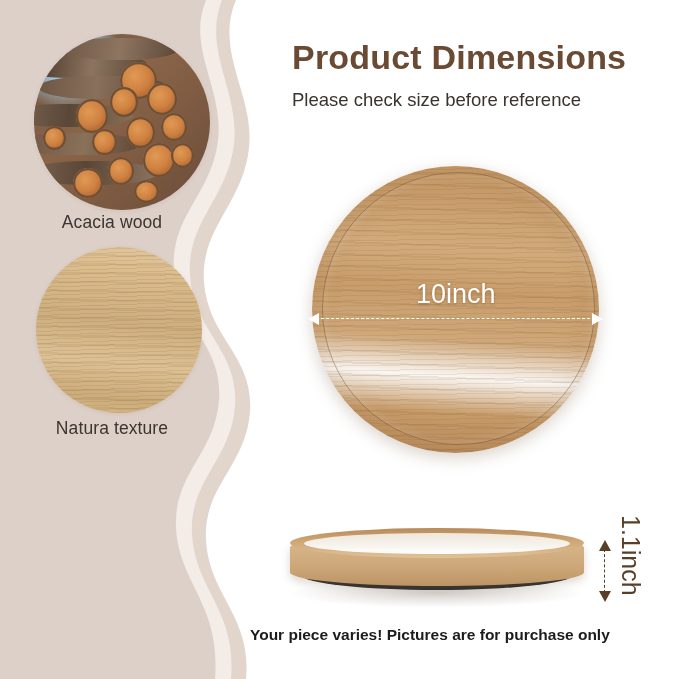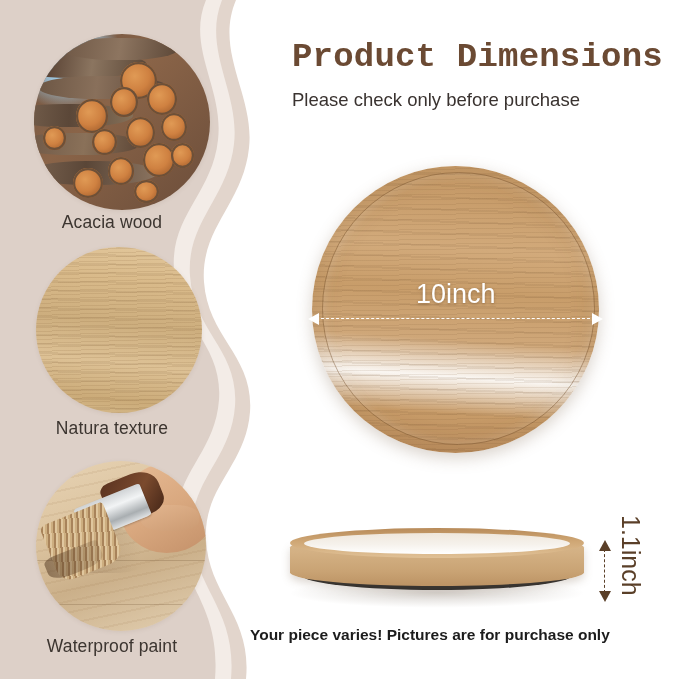--- a/index.html
+++ b/index.html
@@ -61,21 +61,21 @@
       repeating-linear-gradient(168deg, rgba(150,112,70,.10) 0 2px, rgba(255,255,255,0) 2px 11px),
       linear-gradient(160deg,#e7d3b4 0%,#dcc4a0 35%,#cbb08a 62%,#e3d0b2 100%);
   }
   .board-seam{position:absolute;background:rgba(120,88,56,.28);}
 
   
   .title{
     position:absolute;
     font-size:34px;font-weight:bold;color:#6b4a33;
     letter-spacing:.2px;
-    font-family:Liberation Mono, monospace;
+    font-family:Liberation Sans, sans-serif;
   }
   .subtitle{
     position:absolute;
     font-size:18.5px;color:#3a3330;
     font-family:"Liberation Sans", sans-serif;
   }
 
   
   .plate-wrap{position:absolute;}
   .plate{
@@ -219,59 +219,23 @@
     <div class="feature-label" style="left:-8px;top:200px;">Acacia wood</div>
   </div>
 
   <div class="feature" style="left:0;top:215px;width:240px;height:235px;">
     <div class="circle" style="left:36px;top:32px;width:166px;height:166px;">
       <div class="grain"></div>
     </div>
     <div class="feature-label" style="left:-8px;top:203px;">Natura texture</div>
   </div>
 
-  <div class="feature" style="left:0;top:428px;width:240px;height:245px;">
-    <div class="circle" style="left:36px;top:33px;width:170px;height:170px;">
-      <div class="paint">
-        <div class="board-seam" style="left:0;top:58%;width:100%;height:1.5px;"></div>
-        <div class="board-seam" style="left:0;top:84%;width:100%;height:1.5px;"></div>
-
-        <div style="position:absolute;left:8%;top:40%;width:62%;height:26%;
-             background:linear-gradient(100deg, rgba(92,64,38,.34), rgba(92,64,38,0) 85%);
-             border-radius:40%;"></div>
-
-        <div style="position:absolute;right:-6%;top:2%;width:56%;height:52%;
-             background:linear-gradient(150deg,#e7bb95 0%,#d9a87f 50%,#c28f68 100%);
-             border-radius:46% 40% 52% 48%/52% 44% 50% 46%;"></div>
-        <div style="position:absolute;right:4%;top:26%;width:34%;height:15%;
-             background:linear-gradient(160deg,#e3b68f,#cb9a72);border-radius:40%;"></div>
-
-        <div style="position:absolute;left:40%;top:8%;width:34%;height:26%;
-             background:linear-gradient(140deg,#5a3320 0%,#7b4a2e 55%,#442617 100%);
-             border-radius:18% 40% 30% 22%;transform:rotate(-22deg);"></div>
-
-        <div style="position:absolute;left:24%;top:20%;width:42%;height:20%;
-             background:linear-gradient(180deg,#cfd2d4 0%,#f2f4f5 35%,#a9aeb1 75%,#dfe2e4 100%);
-             border-radius:7%;transform:rotate(-22deg);
-             box-shadow:0 1px 2px rgba(0,0,0,.25);"></div>
-
-        <div style="position:absolute;left:7%;top:30%;width:40%;height:36%;
-             background:repeating-linear-gradient(108deg,
-               #cdae80 0 2px, #a8835a 2px 4px, #e0c79e 4px 6px);
-             border-radius:10% 6% 24% 22%;transform:rotate(-22deg);"></div>
-        <div style="position:absolute;left:5%;top:52%;width:34%;height:14%;
-             background:linear-gradient(100deg,rgba(86,60,36,.55),rgba(86,60,36,.12));
-             border-radius:20% 10% 34% 40%;transform:rotate(-22deg);"></div>
-      </div>
-    </div>
-    <div class="feature-label" style="left:-8px;top:208px;">Waterproof paint</div>
-  </div>
 
   <div class="title" style="left:292px;top:38px;">Product Dimensions</div>
-  <div class="subtitle" style="left:292px;top:89px;">Please check only before purchase</div>
+  <div class="subtitle" style="left:292px;top:89px;">Please check size before reference</div>
 
   <div class="plate-wrap" style="left:312px;top:166px;width:287px;height:287px;">
     <div class="plate"></div>
     <div class="plate-rim" style="left:10px;top:6px;width:271px;height:271px;"></div>
 
     <div class="dim-h" style="left:-4px;top:152px;width:295px;">
       <div class="line"></div>
       <div class="arrow-l"></div>
       <div class="arrow-r"></div>
     </div>

